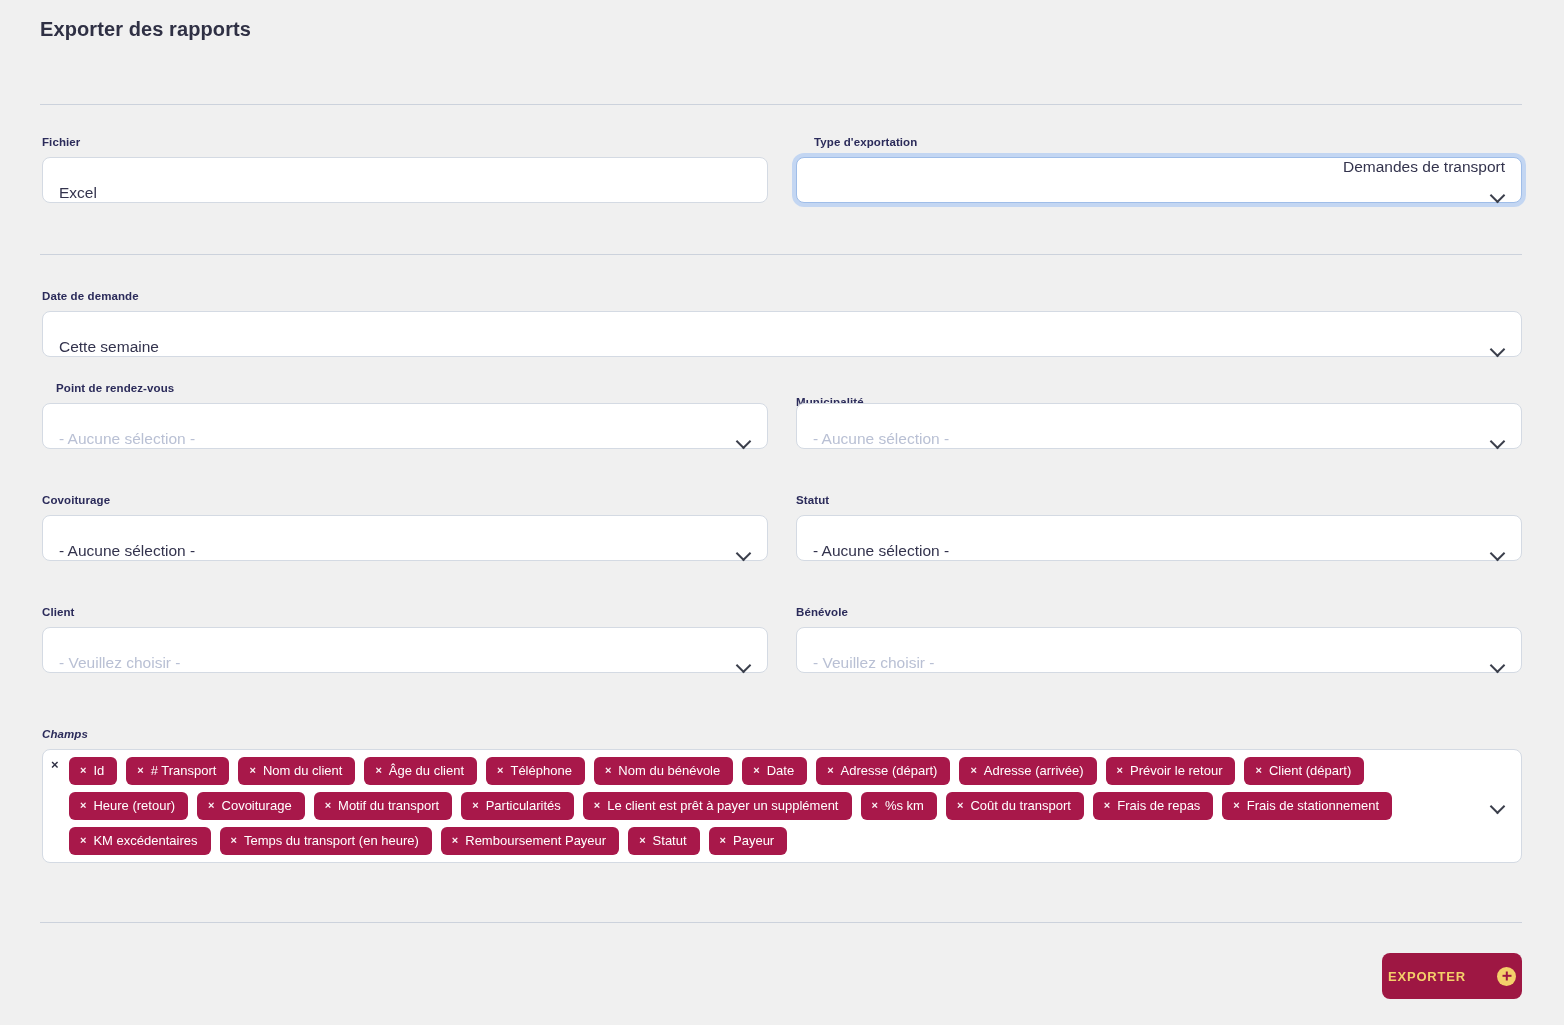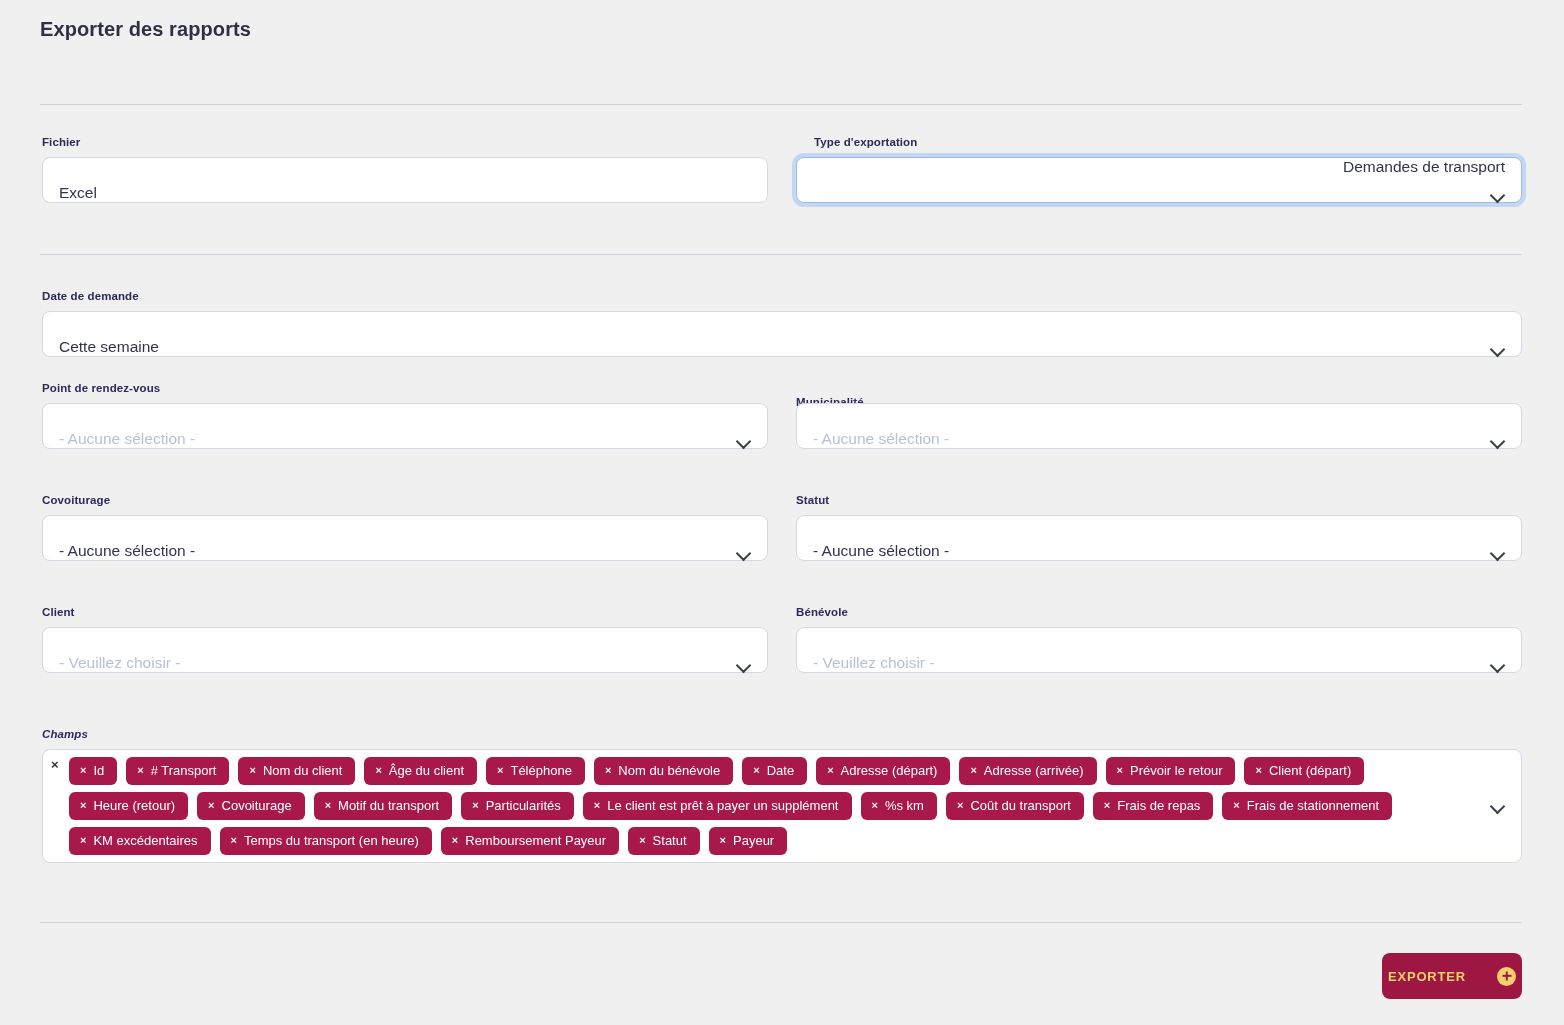--- a/index.html
+++ b/index.html
@@ -78,21 +78,21 @@
 
   
   #fichier-label      { left: 42px;  top: 136px; }
   #fichier-input      { left: 42px;  top: 157px; width: 726px; }
   #type-label         { left: 814px; top: 136px; }
   #type-select        { left: 796px; top: 157px; width: 726px; flex-direction: column; }
 
   #date-label         { left: 42px;  top: 290px; }
   #date-select        { left: 42px;  top: 311px; width: 1480px; gap: 34px; }
 
-  #rdv-label          { left: 42px;  top: 382px; }
+  #rdv-label          { left: 56px;  top: 382px; }
   #rdv-select         { left: 42px;  top: 403px; width: 726px; }
   #muni-label         { left: 796px; top: 382px; margin-top: 14px; }
   #muni-select        { left: 796px; top: 403px; width: 726px; }
 
   #covoit-label       { left: 42px;  top: 494px; }
   #covoit-select      { left: 42px;  top: 515px; width: 726px; }
   #statut-label       { left: 796px; top: 494px; }
   #statut-select      { left: 796px; top: 515px; width: 726px; }
 
   #client-label       { left: 42px;  top: 606px; }

